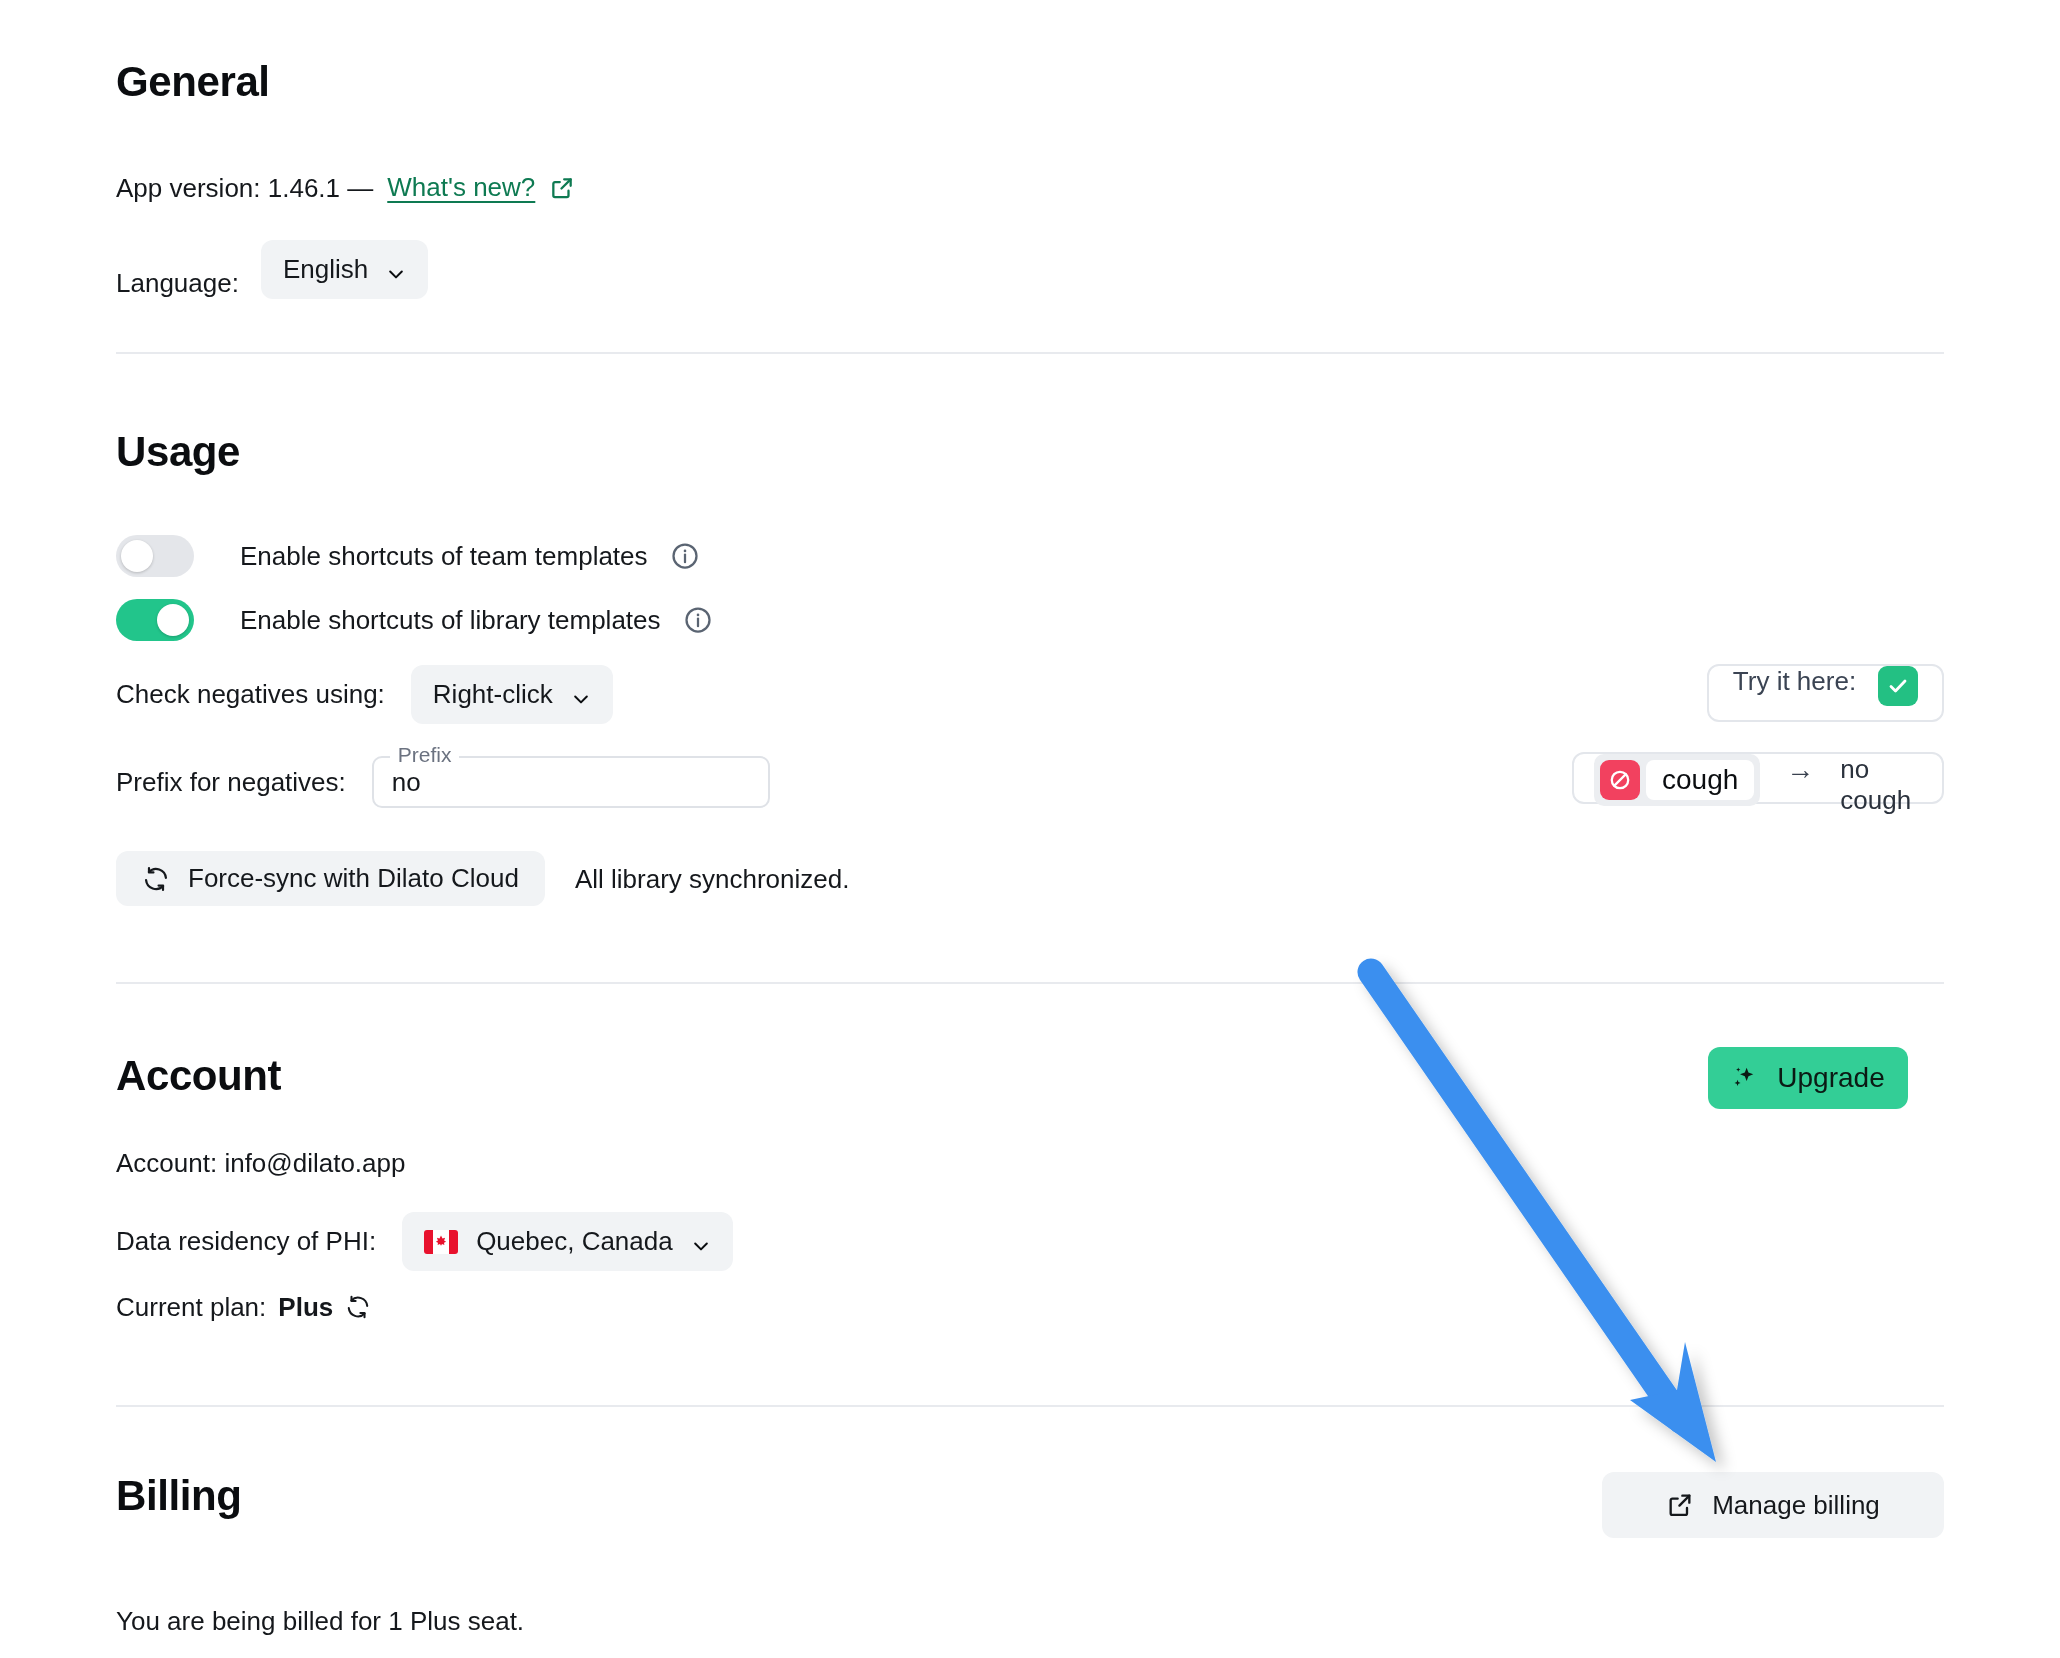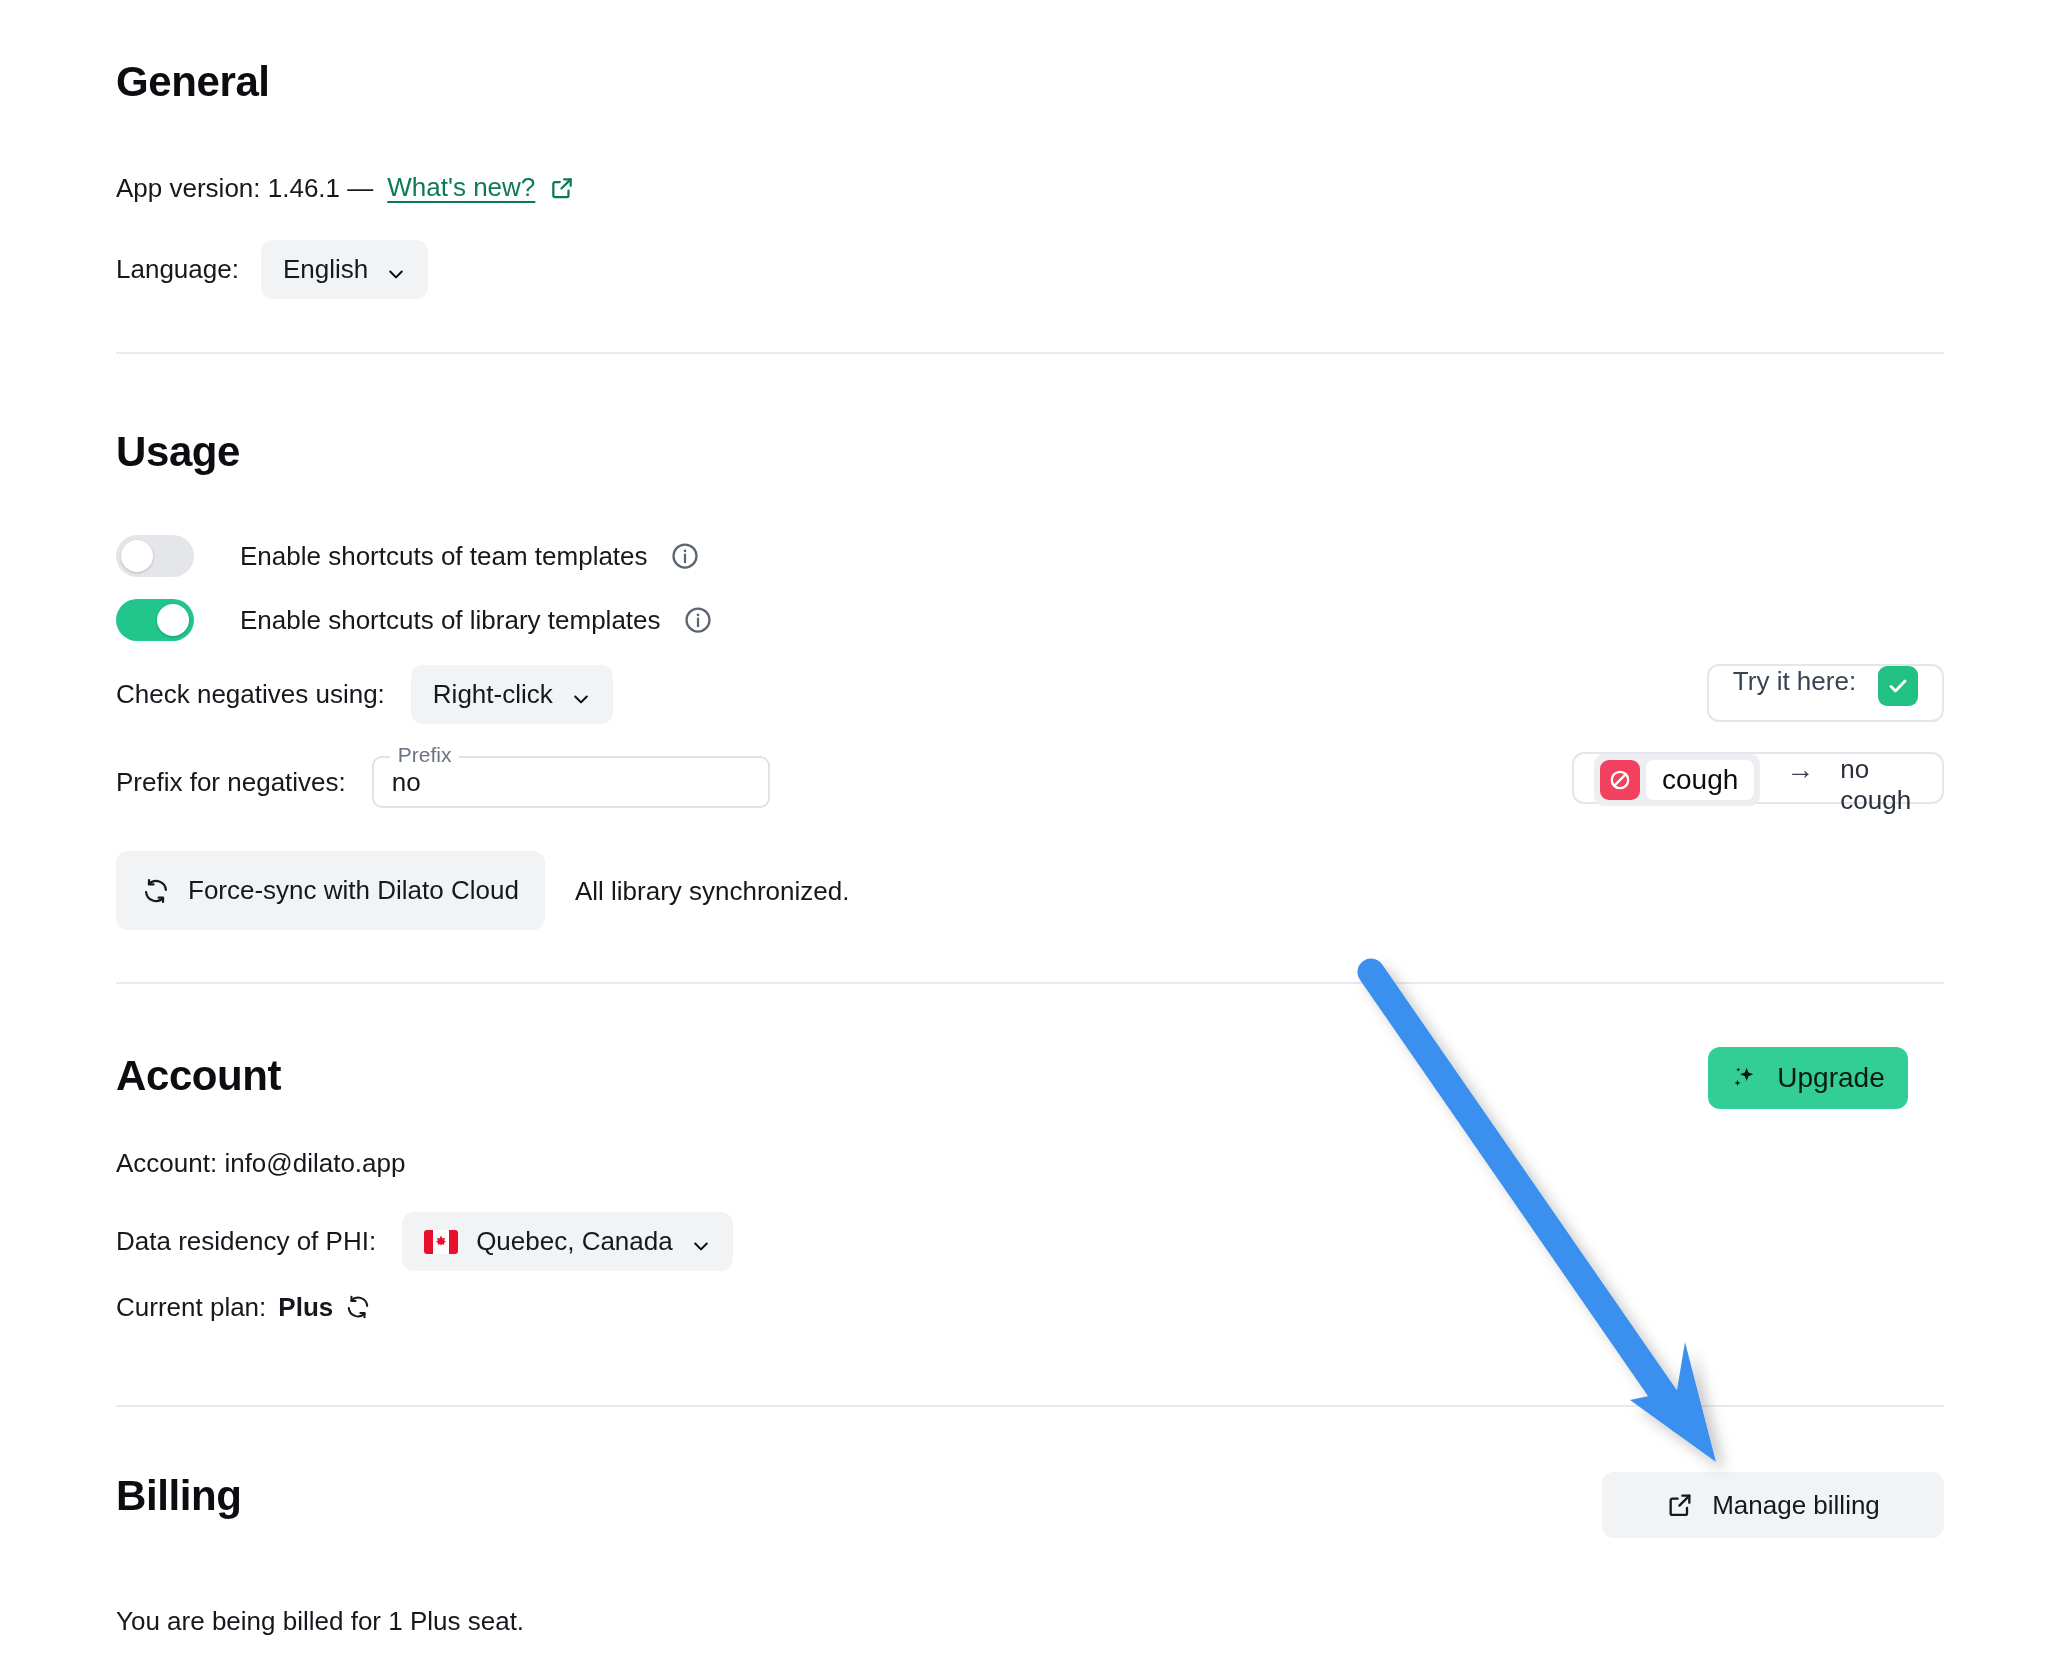--- a/index.html
+++ b/index.html
@@ -122,21 +122,21 @@
   }
 
   
   .btn-grey {
     display: inline-flex;
     align-items: center;
     gap: 18px;
     background: #f1f3f5;
     border: 0;
     border-radius: 12px;
-    padding: 24px 26px;
+    padding: 12px 26px;
     font-family: inherit;
     font-size: 26px;
     color: #15181c;
     cursor: pointer;
   }
   .btn-green {
     display: inline-flex;
     align-items: center;
     justify-content: center;
     gap: 18px;
@@ -227,21 +227,21 @@
     <span class="link">What's new?</span>
     <span style="display:inline-flex;">
       <svg width="26" height="26" viewBox="0 0 24 24" fill="none" stroke="#0e7a52" stroke-width="2.1" stroke-linecap="round" stroke-linejoin="round">
         <path d="M14 4h6v6"></path>
         <path d="M20 4l-8.5 8.5"></path>
         <path d="M18 14.5V19a1.5 1.5 0 0 1-1.5 1.5h-11A1.5 1.5 0 0 1 4 19V8a1.5 1.5 0 0 1 1.5-1.5H10"></path>
       </svg>
     </span>
   </div>
 
-  <div class="row" style="position:absolute; left:116px; top:240px; gap:22px;">
+  <div class="row" style="position:absolute; left:116px; top:240px; gap:22px;align-items:flex-end;">
     <span class="label">Language:</span>
     <span class="pill">
       <span>English</span>
       <span class="chev">
         <svg width="20" height="20" viewBox="0 0 24 24" fill="none" stroke="#0b0d10" stroke-width="2.4" stroke-linecap="round" stroke-linejoin="round">
           <path d="M5 9l7 7 7-7"></path>
         </svg>
       </span>
     </span>
   </div>

